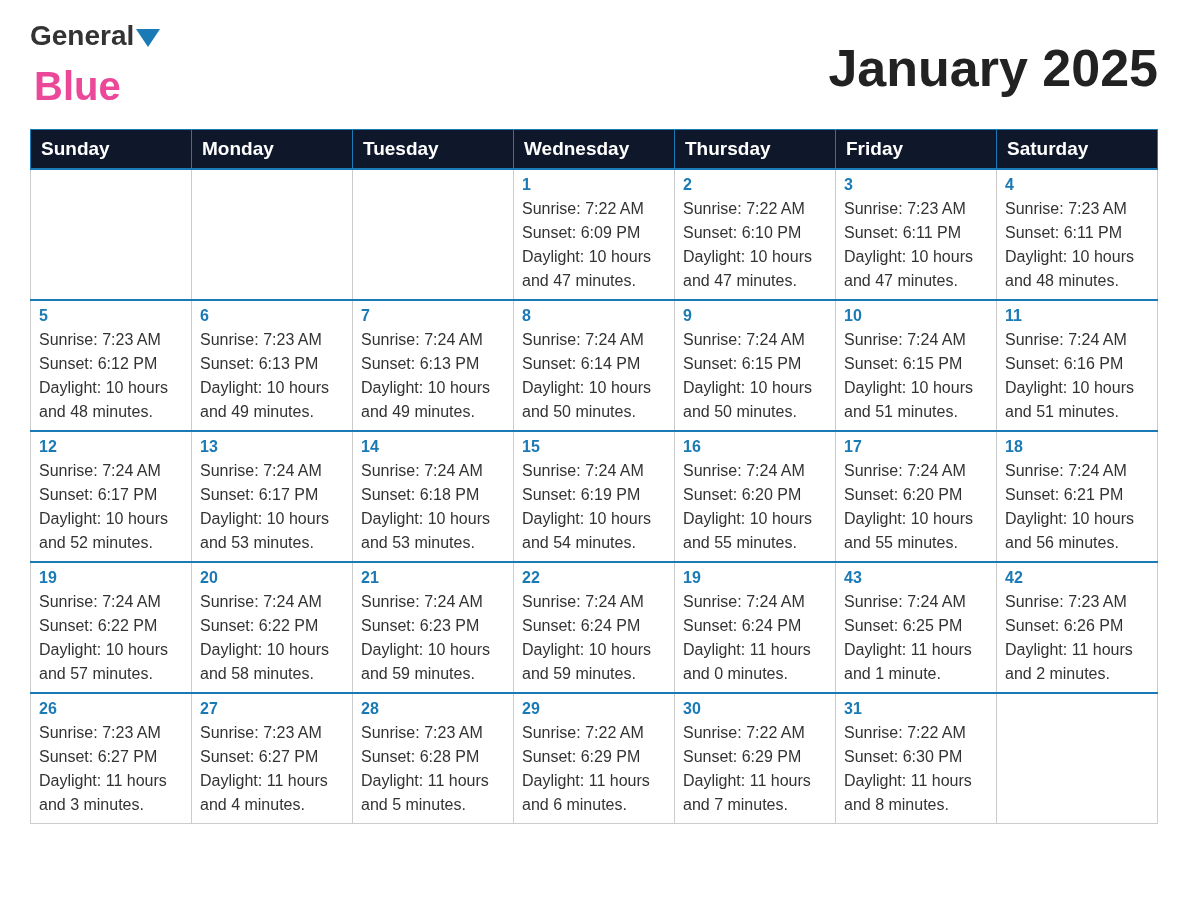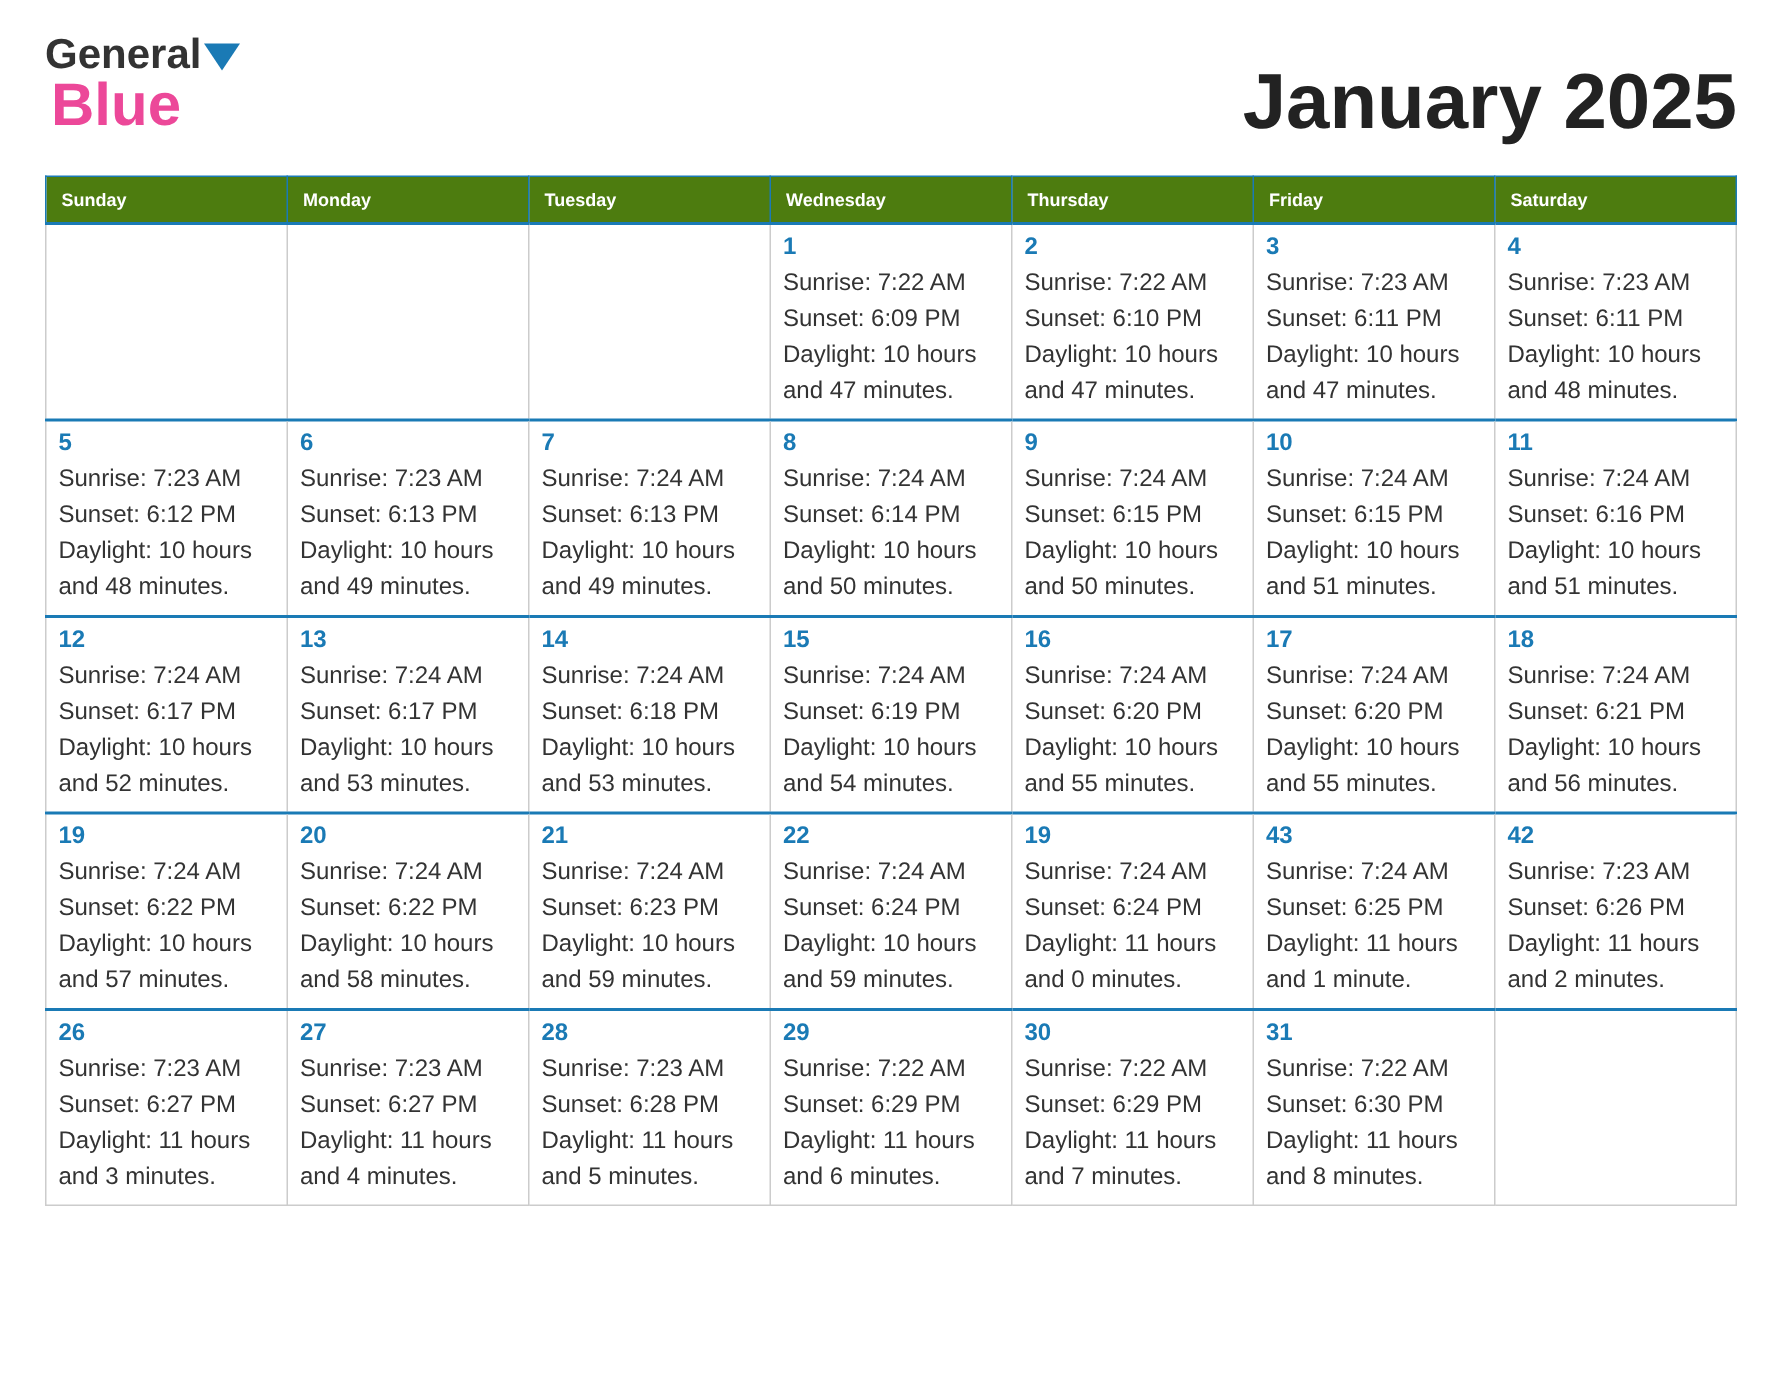--- a/index.html
+++ b/index.html
@@ -33,20 +33,21 @@
       border-left: 12px solid transparent;
       border-right: 12px solid transparent;
       border-top: 18px solid #1a7ab5;
       margin-left: 2px;
       margin-top: 4px;
       display: inline-block;
     }
     .logo-wrapper {
       display: flex;
       flex-direction: column;
+      gap: 16px;
     }
     .logo-top-row {
       display: flex;
       align-items: center;
     }
     .title-section {
       text-align: right;
     }
     .month-title {
       font-size: 52px;
@@ -59,23 +60,23 @@
       font-size: 22px;
       color: #444;
       margin-top: 4px;
     }
     .calendar {
       width: 100%;
       border-collapse: collapse;
       border: 1.5px solid #1a7ab5;
     }
     .calendar th {
-      background-color: #4d7c0f;
+      background-color: #0f172a;
       color: #fff;
-      font-size: 12px;
+      font-size: 19px;
       font-weight: bold;
       padding: 8px 10px;
       text-align: left;
       border: 1px solid #1a7ab5;
     }
     .calendar td {
       vertical-align: top;
       padding: 6px 8px;
       border: 1px solid #ccc;
       width: calc(100% / 7);

